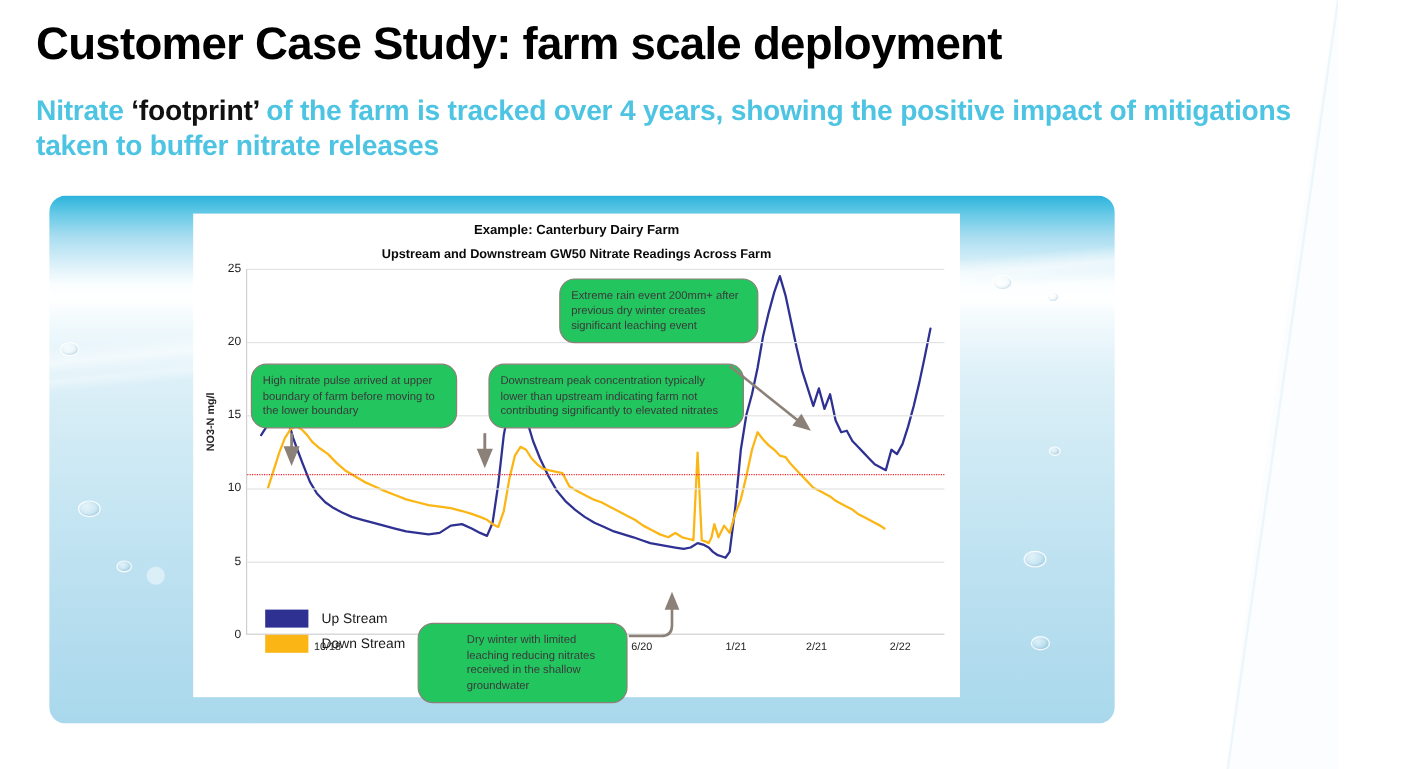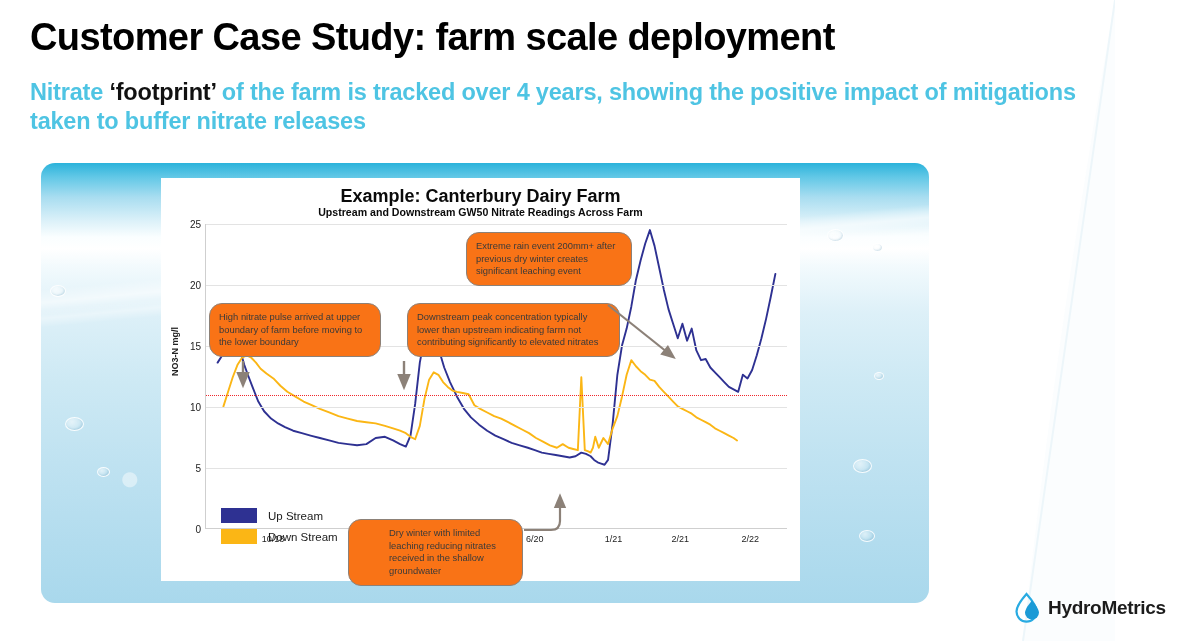--- a/index.html
+++ b/index.html
@@ -55,21 +55,21 @@
     box-shadow: inset -1px -1px 2px rgba(120,170,195,.35);
   }
 
   
   .chart-card {
     position:absolute; left:161px; top:178px; width:639px; height:403px;
     background:#ffffff;
   }
   .chart-title {
     position:absolute; left:0; right:0; top:8px; text-align:center;
-    font-size:18px; font-weight:bold; color:#0A0A0A;
+    font-size:11px; font-weight:bold; color:#0A0A0A;
   }
   .chart-subtitle {
     position:absolute; left:0; right:0; top:28px; text-align:center;
     font-size:10.6px; font-weight:bold; color:#0A0A0A;
   }
 
   
   .plot {
     position:absolute; left:44px; top:46px; width:582px; height:305px;
     border-left:1px solid #cfcfcf; border-bottom:1px solid #cfcfcf;
@@ -99,21 +99,21 @@
   
   .legend { position:absolute; left:60px; top:330px; }
   .legend-row { display:flex; align-items:center; margin-bottom:6px; }
   .legend-swatch { width:36px; height:15px; margin-right:11px; }
   .legend-label { font-size:11.5px; color:#1a1a1a; }
 
   
   .callout {
     position:absolute;
     border:1.6px solid #8C8178; border-radius:13px;
-    background:#f97316; color:#3A3A3A;
+    background:#22c55e; color:#3A3A3A;
     font-size:9.4px; line-height:1.35; padding:7px 9px;
   }
   .conn { position:absolute; overflow:visible; pointer-events:none; }
 
   
   .logo { position:absolute; left:1013px; top:592px; display:flex; align-items:center; }
   .logo-text { font-size:19px; font-weight:bold; color:#1B1B1B; margin-left:7px; letter-spacing:-0.3px; }
 </style>
 </head>
 <body>
@@ -211,21 +211,14 @@
       <marker id="ah" markerWidth="9" markerHeight="9" refX="5.2" refY="3.2" orient="auto">
         <path d="M0.6,0.4 L7.4,3.2 L0.6,6.0 z" fill="#8C8178"></path>
       </marker>
     </defs>
     <path d="M243,361 L243,383" stroke="#8C8178" stroke-width="2.4" fill="none" marker-end="url(#ah)"></path>
     <path d="M404,361 L404,385" stroke="#8C8178" stroke-width="2.4" fill="none" marker-end="url(#ah)"></path>
     <path d="M608,305 L672,356" stroke="#8C8178" stroke-width="2.2" fill="none" marker-end="url(#ah)"></path>
     <path d="M524,530 L551,530 Q560,530 560,521 L560,498" stroke="#8C8178" stroke-width="2.2" fill="none" marker-end="url(#ah)"></path>
   </svg>
 
-  <div class="logo">
-    <svg width="28" height="32" viewBox="0 0 28 32">
-      <path d="M13.5 2 C13.5 2 3.5 13.2 3.5 19.6 A10 10 0 0 0 23.5 19.6 C23.5 13.2 13.5 2 13.5 2 Z" fill="none" stroke="#29ABE2" stroke-width="2.2"></path>
-      <path d="M19 8.4 C19 8.4 12 16.1 12 20.6 A7 7 0 0 0 26 20.6 C26 16.1 19 8.4 19 8.4 Z" fill="#1B9AD6"></path>
-    </svg>
-    <span class="logo-text">HydroMetrics</span>
-  </div>
 
 </div>
 
 </body></html>

